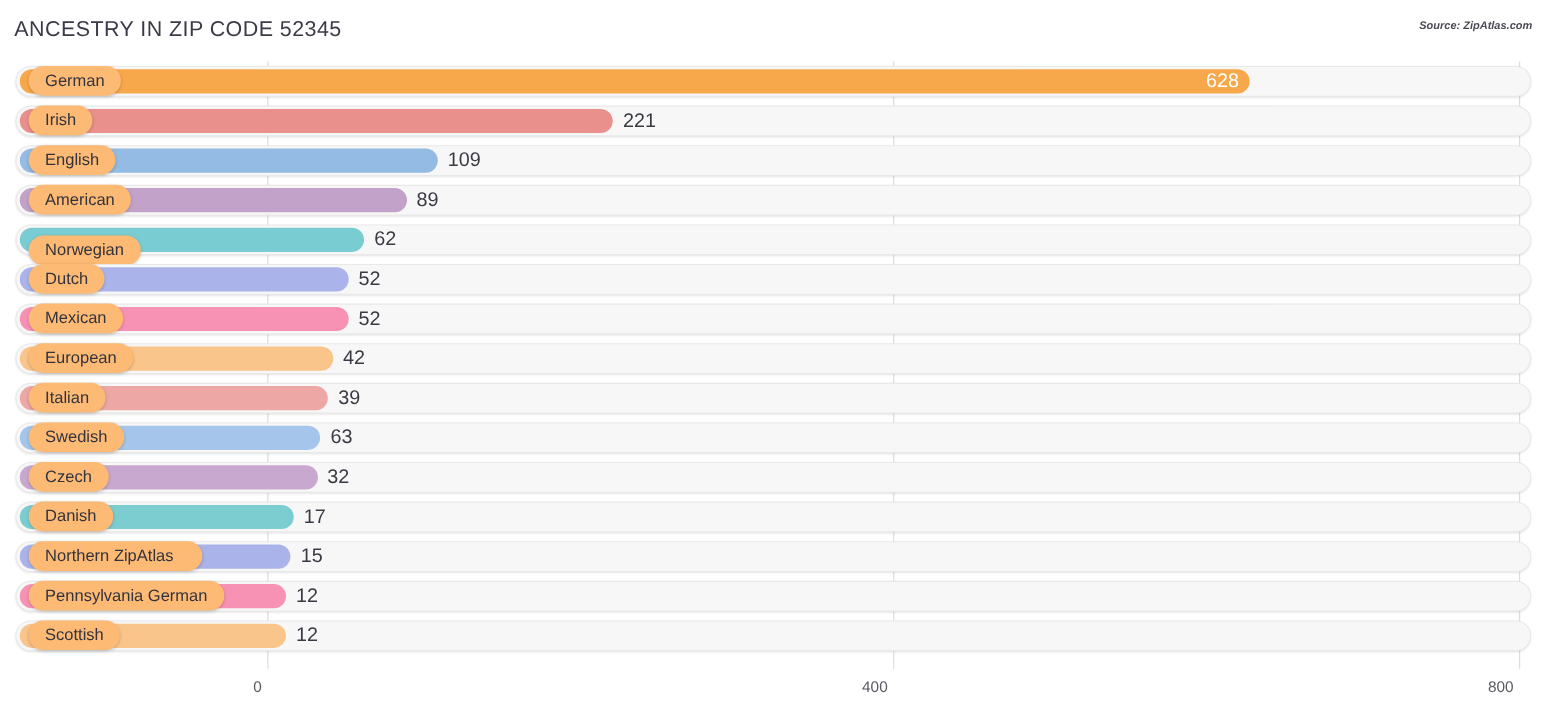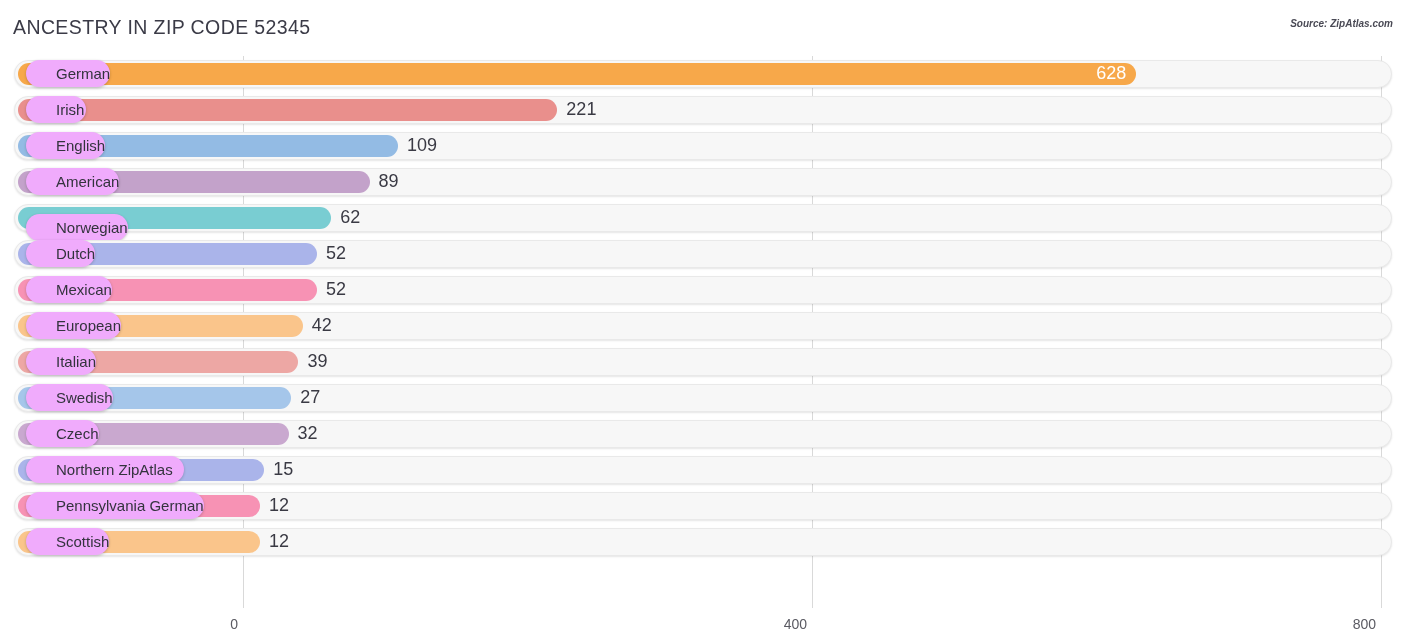--- a/index.html
+++ b/index.html
@@ -41,24 +41,24 @@
     border-radius:14px;
     box-sizing:border-box;
     box-shadow:0 1px 2px rgba(0,0,0,.10);
   }
   .bar{
     position:absolute;left:18px;top:7px;
     height:22px;border-radius:11px;
   }
   .pill{
     position:absolute;left:26px;top:4px;height:27px;
-    background:#f0abfc;border-radius:14px;
+    background:#fdba74;border-radius:14px;
     box-shadow:0 1px 3px rgba(0,0,0,.22);
     display:flex;align-items:center;
-    padding:0 30px;
+    padding:0 15px;
     box-sizing:border-box;
     white-space:nowrap;
   }
   .pill span{
     font-size:15px;color:#33333d;line-height:1;
   }
   .val{
     position:absolute;top:4px;height:27px;
     display:flex;align-items:center;
     font-size:18px;color:#3a3a44;white-space:nowrap;
@@ -161,29 +161,37 @@
           <span>Italian</span>
         </div>
         <div class="val" style="left: 307.478px;">39</div>
       </div>
       <div class="row">
         <div class="track"></div>
         <div class="bar" style="background: rgb(165, 198, 234); width: 273.365px;"></div>
         <div class="pill" style="width: 87px;">
           <span>Swedish</span>
         </div>
-        <div class="val" style="left: 300.365px;">27</div>
+        <div class="val" style="left: 300.365px;">63</div>
       </div>
       <div class="row">
         <div class="track"></div>
         <div class="bar" style="background: rgb(201, 168, 207); width: 270.52px;"></div>
         <div class="pill" style="width: 73px;">
           <span>Czech</span>
         </div>
         <div class="val" style="left: 297.52px;">32</div>
+      </div>
+      <div class="row">
+        <div class="track"></div>
+        <div class="bar" style="background: rgb(124, 205, 208); width: 249.183px;"></div>
+        <div class="pill" style="width: 77px;">
+          <span>Danish</span>
+        </div>
+        <div class="val" style="left: 276.183px;">17</div>
       </div>
       <div class="row">
         <div class="track"></div>
         <div class="bar" style="background: rgb(170, 180, 234); width: 246.337px;"></div>
         <div class="pill" style="width: 158px;">
           <span>Northern ZipAtlas</span>
         </div>
         <div class="val" style="left: 273.337px;">15</div>
       </div>
       <div class="row">

